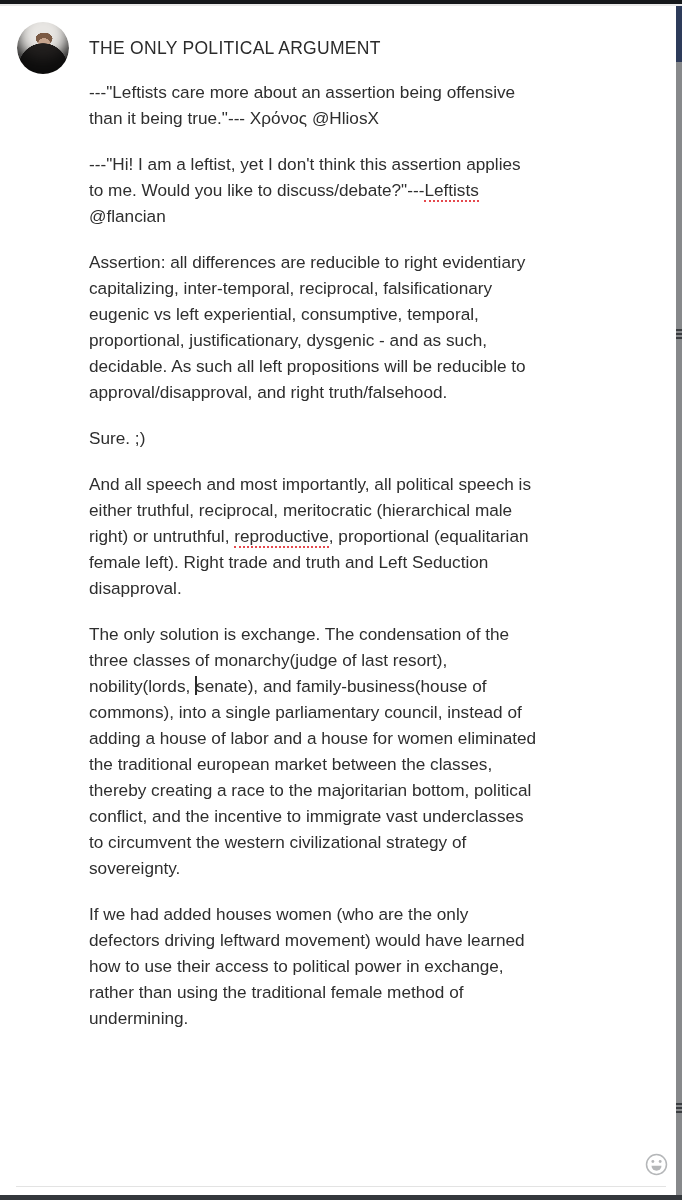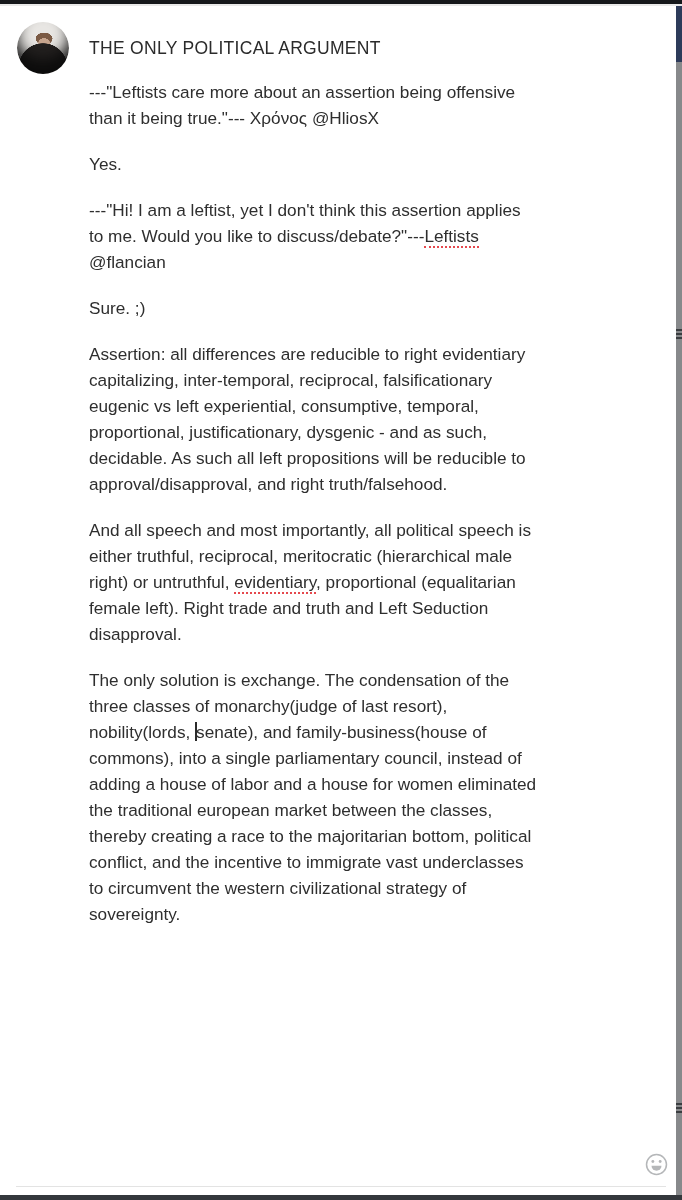--- a/index.html
+++ b/index.html
@@ -65,46 +65,50 @@
 </div>
 
 <div class="header">
   <div class="avatar"></div>
   <div class="title">THE ONLY POLITICAL ARGUMENT</div>
 </div>
 
 <div class="editor-body">
     <div class="para"><span>---"Leftists care more about an assertion being offensive
 than it being true."--- Χρόνος @HliosX</span></div>
-    <div class="para"><span>Yes.</span></div>
     <div class="para"><span>---"Hi! I am a leftist, yet I don't think this assertion applies
 to me. Would you like to discuss/debate?"---</span><span class="misspell">Leftists</span><span>
 @flancian</span></div>
-    <div class="para"><span>Sure. ;)</span></div>
     <div class="para"><span>Assertion: all differences are reducible to right evidentiary
 capitalizing, inter-temporal, reciprocal, falsificationary
 eugenic vs left experiential, consumptive, temporal,
 proportional, justificationary, dysgenic - and as such,
 decidable. As such all left propositions will be reducible to
 approval/disapproval, and right truth/falsehood.</span></div>
+    <div class="para"><span>Sure. ;)</span></div>
     <div class="para"><span>And all speech and most importantly, all political speech is
 either truthful, reciprocal, meritocratic (hierarchical male
-right) or untruthful, </span><span class="misspell">evidentiary</span><span>, proportional (equalitarian
+right) or untruthful, </span><span class="misspell">reproductive</span><span>, proportional (equalitarian
 female left). Right trade and truth and Left Seduction
 disapproval.</span></div>
     <div class="para"><span>The only solution is exchange. The condensation of the
 three classes of monarchy(judge of last resort),
 nobility(lords, </span><span class="caret"></span><span>senate), and family-business(house of
 commons), into a single parliamentary council, instead of
 adding a house of labor and a house for women eliminated
 the traditional european market between the classes,
 thereby creating a race to the majoritarian bottom, political
 conflict, and the incentive to immigrate vast underclasses
 to circumvent the western civilizational strategy of
 sovereignty.</span></div>
+    <div class="para"><span>If we had added houses women (who are the only
+defectors driving leftward movement) would have learned
+how to use their access to political power in exchange,
+rather than using the traditional female method of
+undermining.</span></div>
   </div>
 
 <div class="divider"></div>
 
 <div class="emoji-btn">
   <svg width="23" height="23" viewBox="-12 -12 24 24">
     <circle cx="0" cy="0" r="10.4" fill="none" stroke="#b5b7b9" stroke-width="1.6"></circle>
     <circle cx="-3.8" cy="-3.1" r="1.5" fill="#b5b7b9"></circle>
     <circle cx="3.8" cy="-3.1" r="1.5" fill="#b5b7b9"></circle>
     <path d="M -5.2 1.4 L 5.2 1.4 A 5.2 5.2 0 0 1 -5.2 1.4 Z" fill="#b5b7b9"></path>

